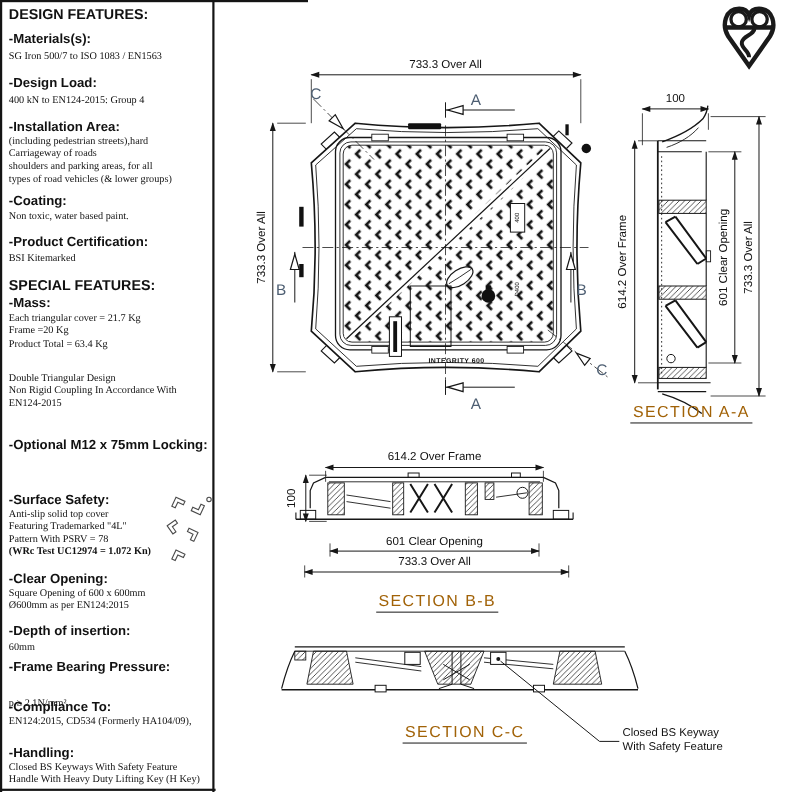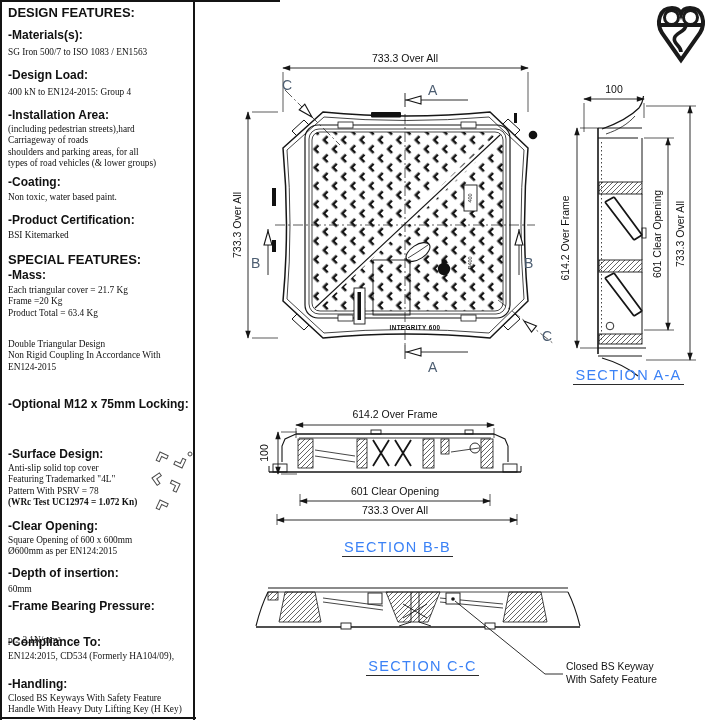--- a/index.html
+++ b/index.html
@@ -8,21 +8,21 @@
   .vline{position:absolute;background:#141414;}
   
   .nb{position:absolute;left:8px;width:186px;}
   .nh{font-size:12px;font-weight:bold;margin:0 0 5px 0;white-space:nowrap;}
   .nt{position:absolute;left:8px;font-size:13px;font-weight:bold;white-space:nowrap;text-align:right;}
   .nl{font-size:9.3px;line-height:11.4px;white-space:nowrap;font-family:Liberation Serif, serif;}
   .nl.b{font-weight:bold;}
   
   .seclabel{position:absolute;text-align:center;}
   .seclabel span{display:inline-block;font-size:14.5px;letter-spacing:1.3px;
-      color:#3b82f6;border-bottom:1.5px solid #2b2b2b;padding:0 2px 1px 2px;}
+      color:#a16207;border-bottom:1.5px solid #2b2b2b;padding:0 2px 1px 2px;}
   .callout{position:absolute;font-size:10.3px;line-height:12.5px;color:#111;white-space:nowrap;}
   svg{position:absolute;overflow:visible;}
   svg text{font-family:"Liberation Sans",sans-serif;}
   .dimtxt{font-size:10.5px;fill:#111;}
   .lettertxt{font-size:14px;fill:#4d5e72;}
   .casttxt{fill:#111;}
 </style>
 </head>
 <body>
 
@@ -90,21 +90,21 @@
     <div class="nl">Double Triangular Design</div>
     <div class="nl">Non Rigid Coupling In Accordance With</div>
     <div class="nl">EN124-2015</div>
   </div>
 
   <div class="nb" style="top:397px">
     <div class="nh">-Optional M12 x 75mm Locking:</div>
   </div>
 
   <div class="nb" style="top:447px">
-    <div class="nh" style="margin-bottom:2px">-Surface Design:</div>
+    <div class="nh" style="margin-bottom:2px">-Surface Safety:</div>
     <div class="nl">Anti-slip solid top cover</div>
     <div class="nl">Featuring Trademarked "4L"</div>
     <div class="nl">Pattern With PSRV = 78</div>
     <div class="nl b">(WRc Test UC12974 = 1.072 Kn)</div>
   </div>
 
   <svg style="left:146px;top:446px" width="52" height="66" viewBox="0 0 52 66">
     <g fill="#fff" stroke="#4a4a4a" stroke-width="1">
       <path d="M0,0 h9 v3.4 h-5.6 v5.6 h-3.4 z" transform="translate(14,6) rotate(25)"></path>
       <path d="M0,0 h9 v3.4 h-5.6 v5.6 h-3.4 z" transform="translate(36,22) rotate(205)"></path>

